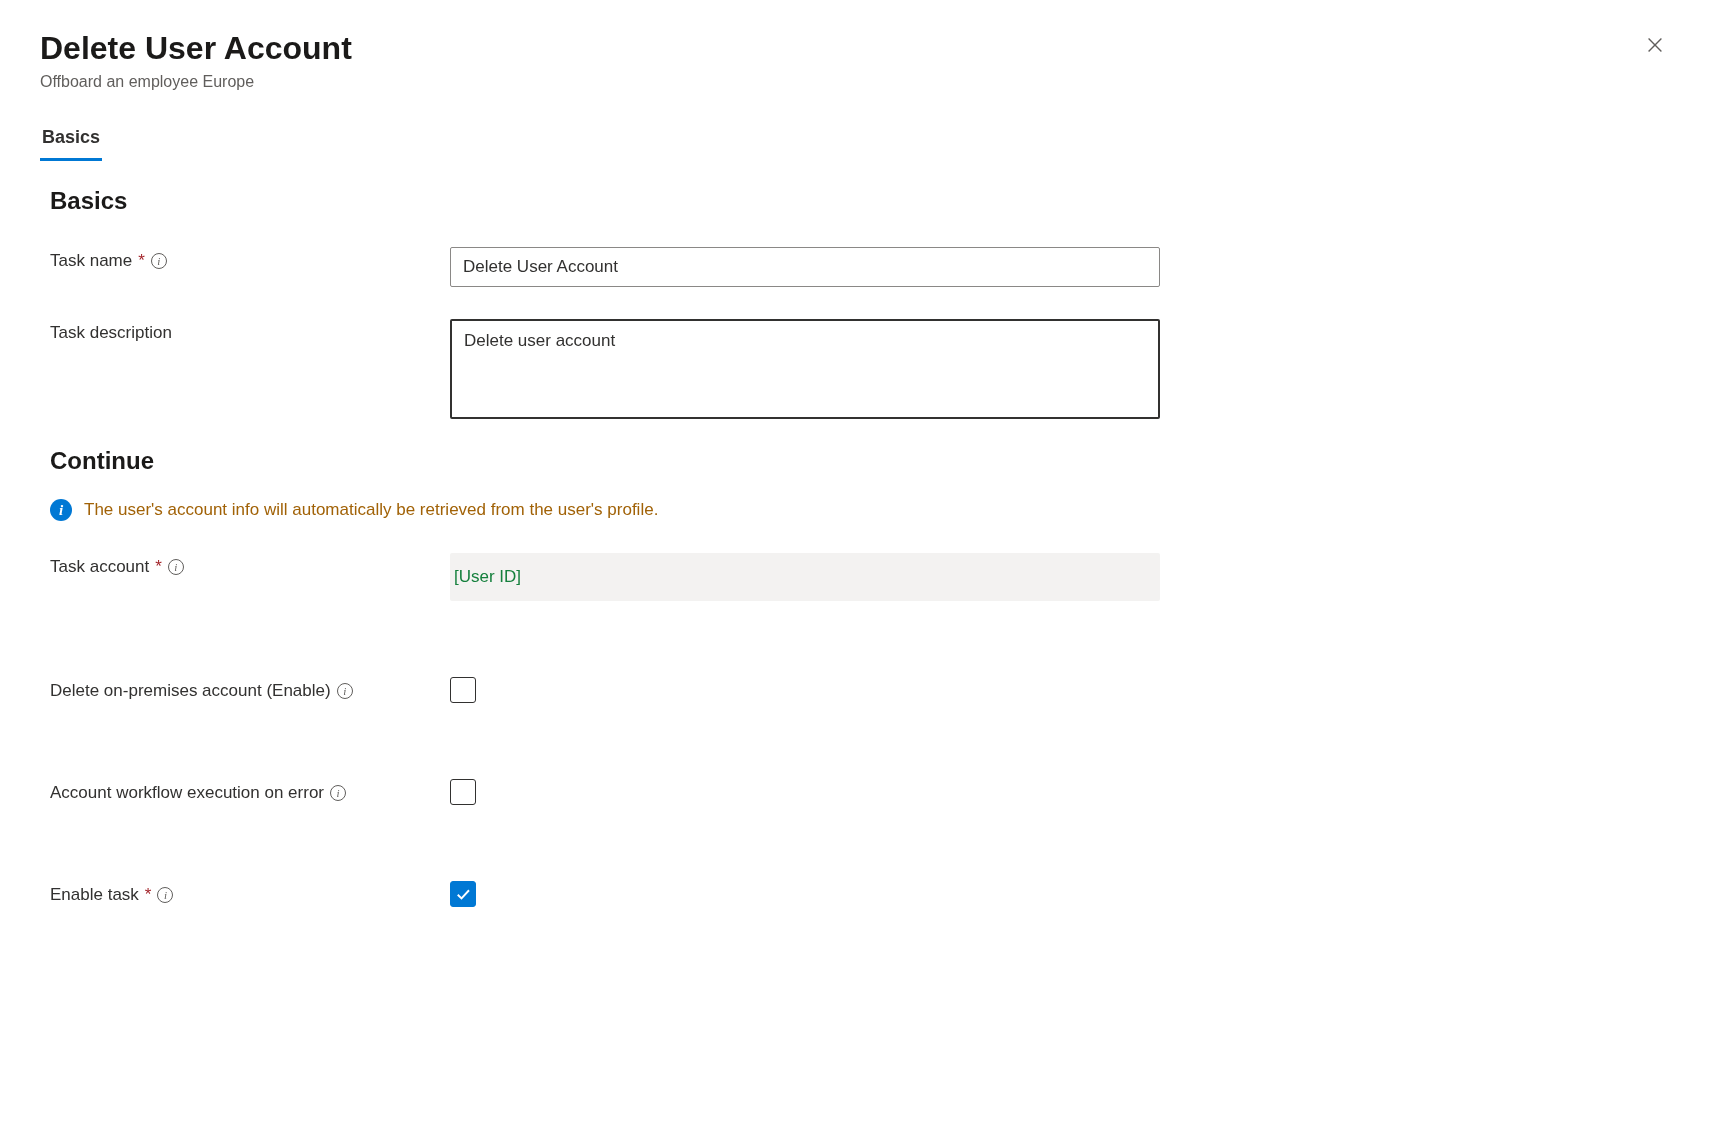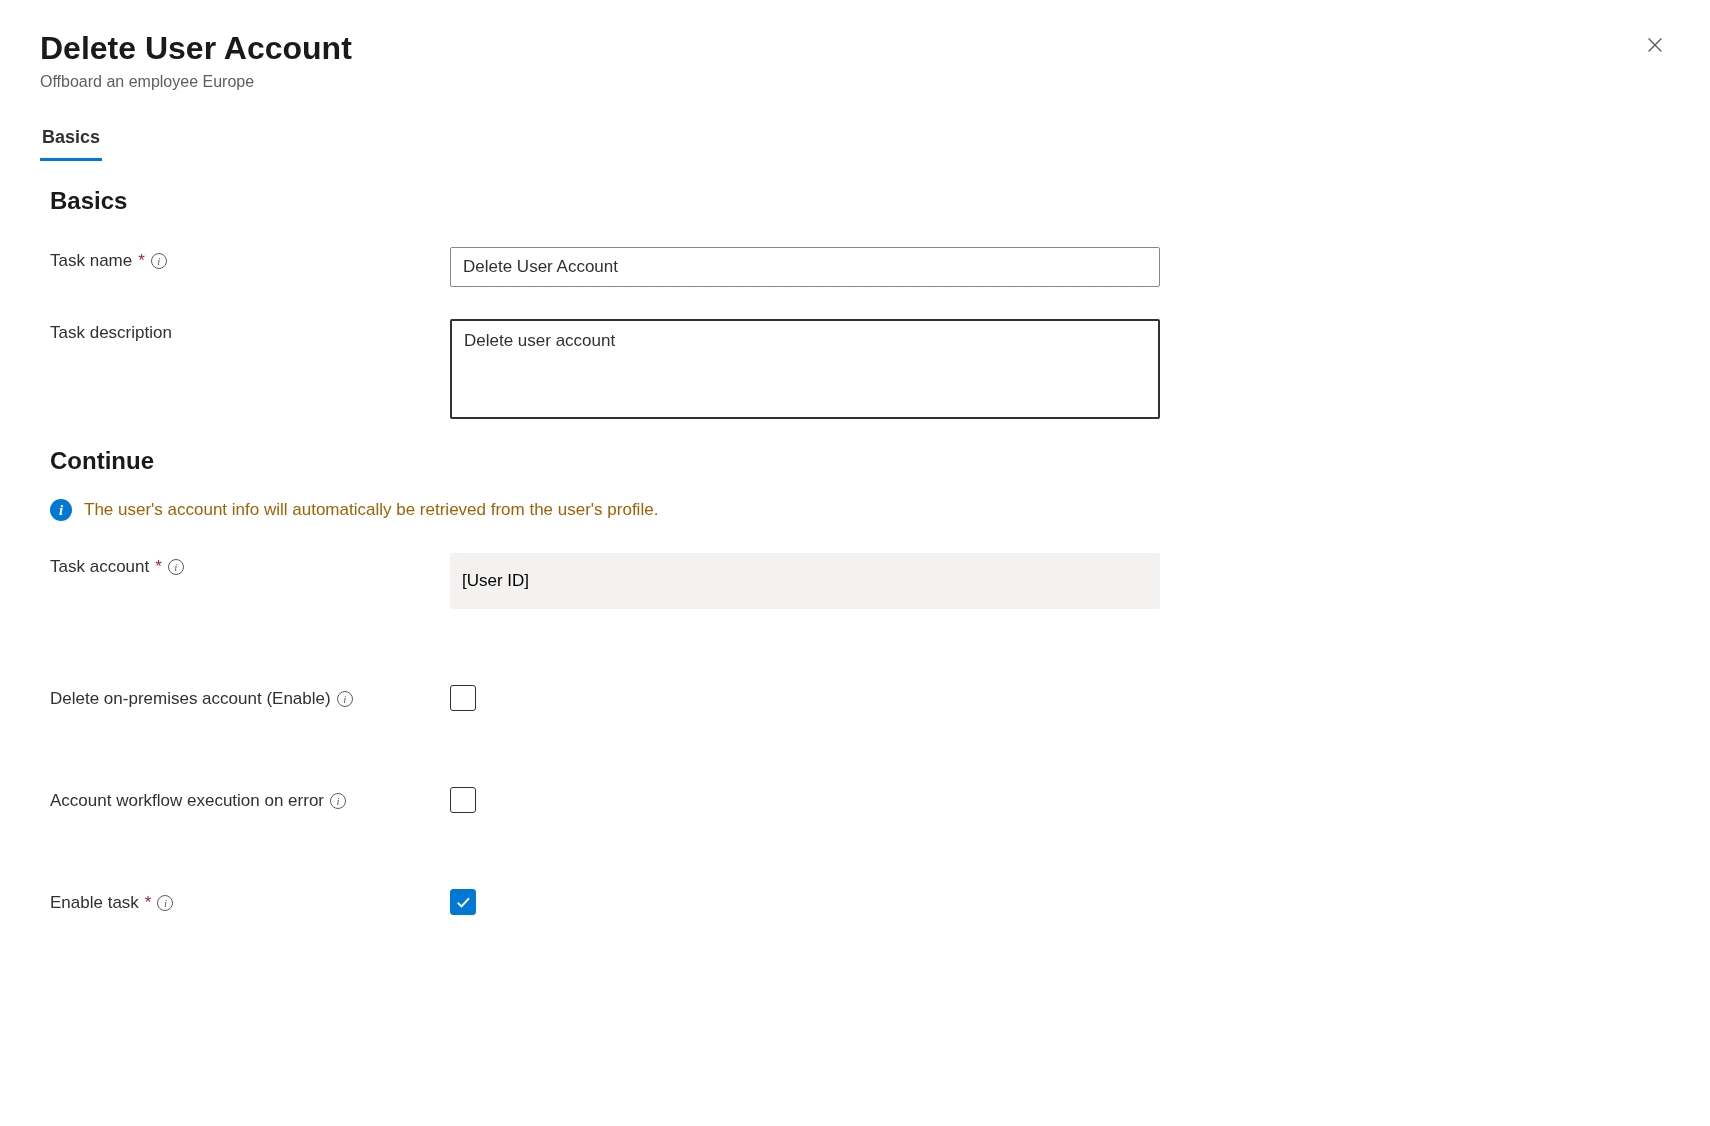--- a/index.html
+++ b/index.html
@@ -115,25 +115,25 @@
       padding: 10px 12px;
       font-size: 17px;
       border: 2px solid #323130;
       border-radius: 2px;
       font-family: inherit;
       color: #323130;
       resize: none;
     }
     .disabled-input {
       width: 100%;
-      height: 56px;
-      padding: 0 12px;
+      height: 48px;
+      padding: 0 4px;
       font-size: 17px;
       background: #f3f2f1;
-      color: #000000;
+      color: #15803d;
       border: none;
       border-radius: 2px;
       display: flex;
       align-items: center;
     }
     .info-banner {
       display: flex;
       align-items: center;
       gap: 12px;
       padding-left: 10px;

